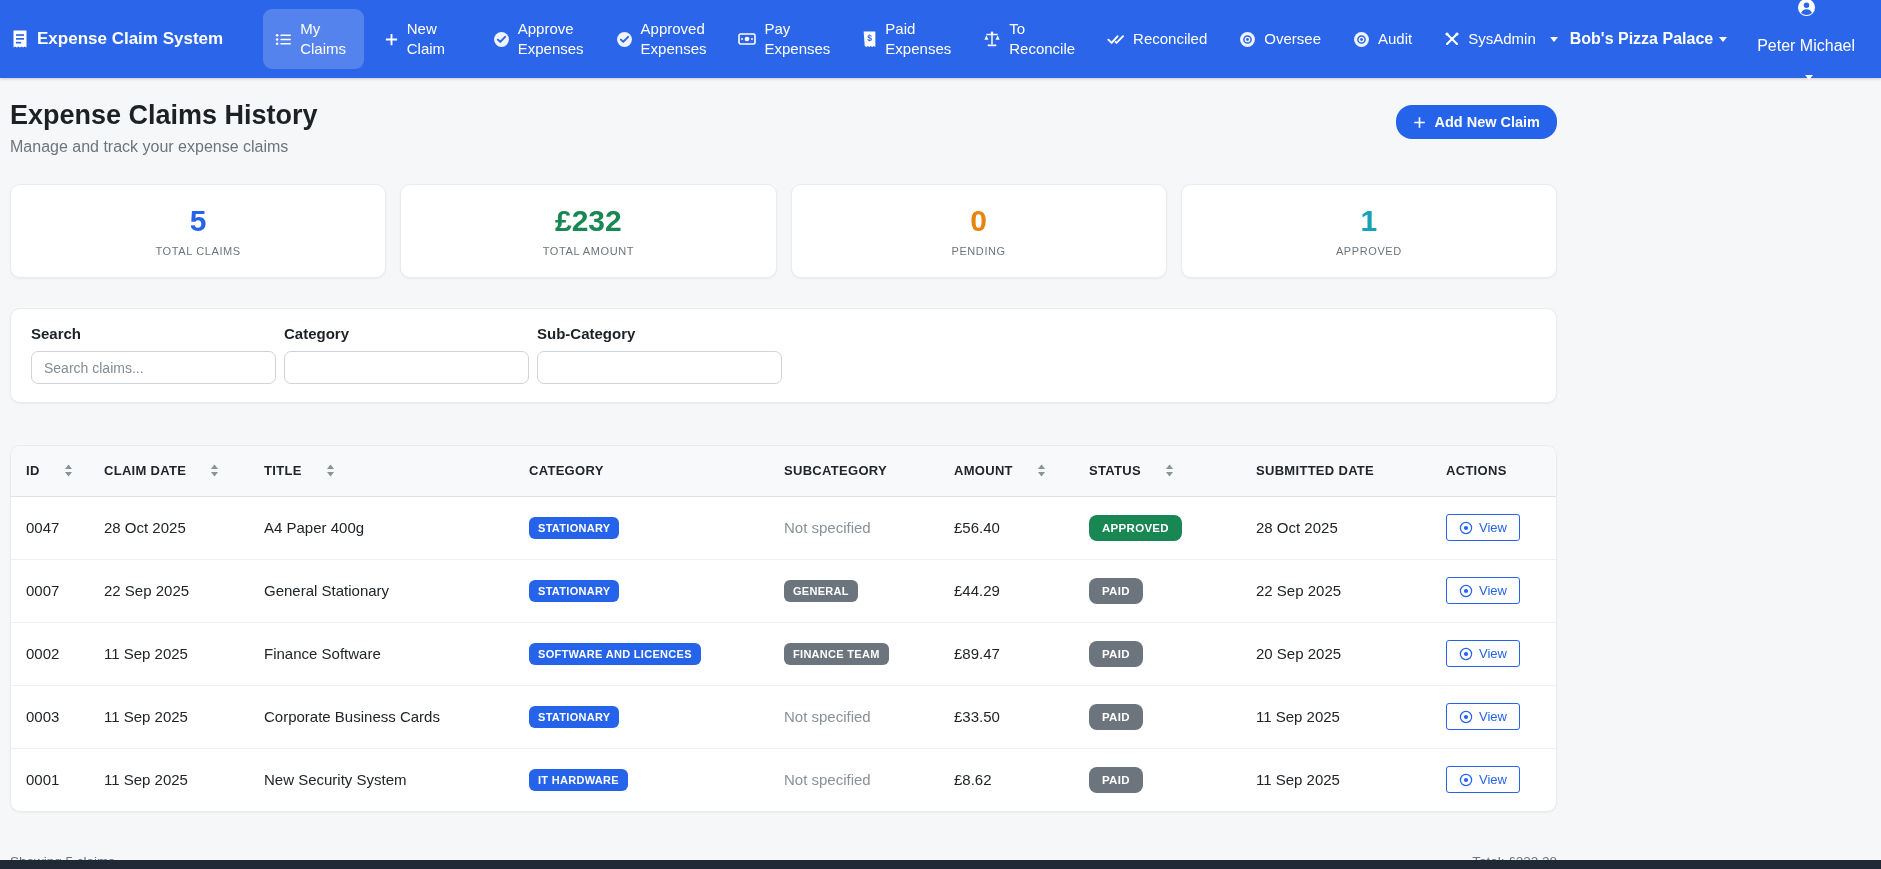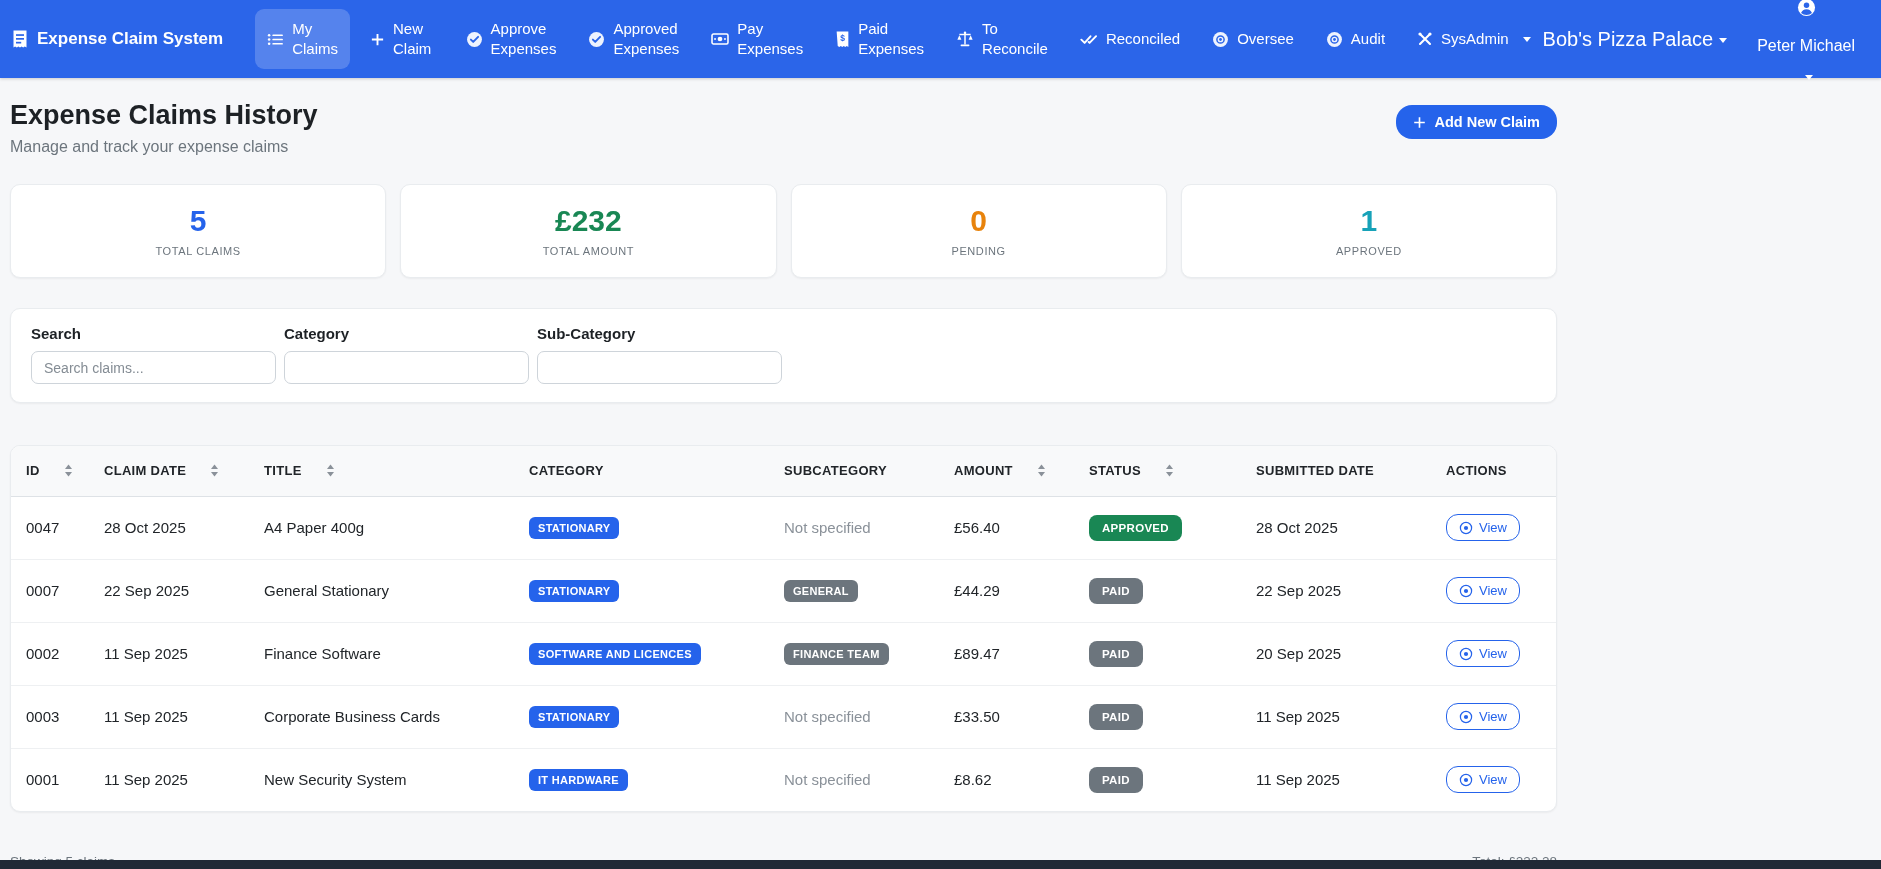--- a/index.html
+++ b/index.html
@@ -10,38 +10,38 @@
     font-family:"Liberation Sans", sans-serif;
     color:#212529;
   }
   
   .navbar {
     height:78px; background:#2b65e9; color:#fff;
     display:flex; align-items:center; padding:0 12px;
     box-shadow:0 1px 3px rgba(0,0,0,.18);
     position:relative; z-index:5;
   }
-  .brand { display:flex; align-items:center; gap:9px; font-size:17px; font-weight:bold; margin-right:12px; white-space:nowrap; cursor:pointer; }
+  .brand { display:flex; align-items:center; gap:9px; font-size:17px; font-weight:bold; margin-right:20px; white-space:nowrap; cursor:pointer; }
   .nav-items { display:flex; align-items:center; gap:8px; }
   .nav-item {
     display:flex; align-items:center; gap:8px;
     padding:10px 12px; border-radius:9px;
     font-size:15px; line-height:1.35; cursor:pointer; white-space:nowrap;
   }
   .nav-item.active { background:rgba(255,255,255,.2);margin-left:20px; }
   .nav-item .label { display:inline-block; }
   .nav-item.wrap .label { max-width:76px; white-space:normal; }
   .nicon { display:inline-flex; align-items:center; justify-content:center; flex:none; }
   .caret {
     display:inline-block; width:0; height:0; margin-left:6px;
     border-left:4.5px solid transparent; border-right:4.5px solid transparent;
     border-top:5px solid #fff; vertical-align:middle;
   }
   .nav-right { margin-left:auto; display:flex; align-items:center; gap:30px; padding-right:14px; }
-  .nav-company { font-weight:normal; font-size:20px; cursor:pointer; white-space:nowrap; }
+  .nav-company { font-weight:bold; font-size:16px; cursor:pointer; white-space:nowrap; }
   .nav-user { display:flex; align-items:center; gap:20px; font-size:16px; cursor:pointer; white-space:nowrap;flex-direction:column; }
 
   
   .main { width:1547px; margin:0 0 0 10px; padding-top:22px; }
   .page-head { display:flex; align-items:flex-start; justify-content:space-between; margin-bottom:28px; }
   .page-title { font-size:27px; font-weight:bold; color:#1d2125; margin:0 0 7px 0; }
   .page-subtitle { font-size:16px; color:#6c757d; }
   .add-btn {
     display:inline-flex; align-items:center; gap:8px; margin-top:5px;
     background:#2563eb; color:#fff; border:none; border-radius:16px;
@@ -97,21 +97,21 @@
   }
   .badge-cat { background:#2563eb; }
   .badge-sub { background:#6c757d; }
   .badge-status { padding:7px 13px; border-radius:8px; font-size:11.5px; }
   .st-approved { background:#198754; }
   .st-paid { background:#6c757d; }
 
   .view-btn {
     display:inline-flex; align-items:center; gap:6px;
     color:#2563eb; border:1px solid #2563eb; background:#fff;
-    border-radius:12px; padding:5px 12px; font-size:13px; cursor:pointer;
+    border-radius:3px; padding:5px 12px; font-size:13px; cursor:pointer;
     font-family:inherit;
   }
 
   .table-footer {
     display:flex; justify-content:space-between; align-items:center;
     margin-top:42px; font-size:13.5px; color:#6c757d;
   }
   .bottom-strip { position:absolute; bottom:0; left:0; width:1881px; height:9px; background:#212936; }
 
   svg { display:block; }

